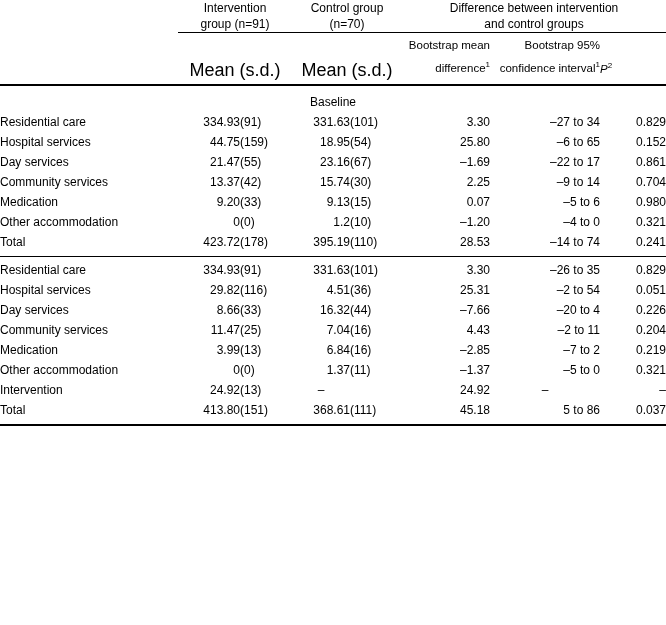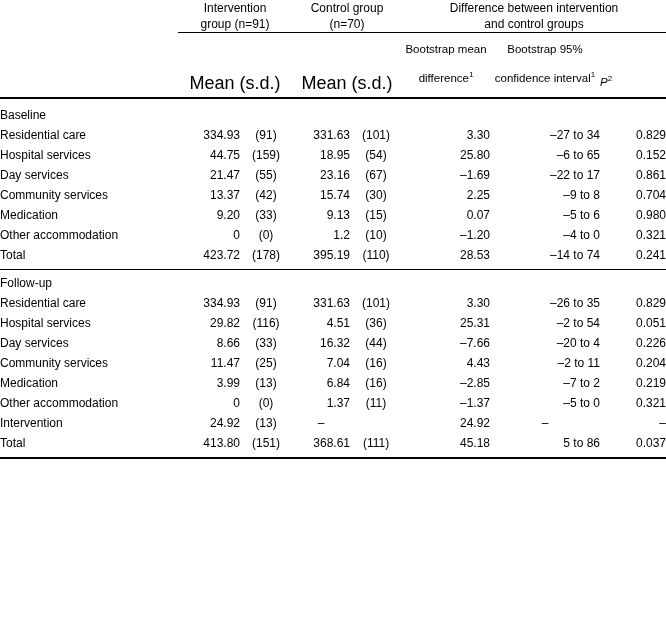--- a/index.html
+++ b/index.html
@@ -51,24 +51,24 @@
     padding-bottom: 2px;
   }
   .hdr-sub {
     text-align: center;
     font-weight: bold;
     font-size: 18px;
     line-height: 16px;
     padding: 4px 0 4px 0;
   }
   .hdr-sub3 {
-    text-align: center;
+    text-align: right;
     font-weight: bold;
     font-size: 11.5px;
-    line-height: 26px;
+    line-height: 19px;
     padding: 4px 0 4px 0;
     vertical-align: top;
   }
   .hdr-p {
     font-weight: bold;
     font-size: 11.5px;
     line-height: 17px;
     padding: 4px 0 4px 0;
     vertical-align: top;
   }
@@ -77,21 +77,21 @@
   .rule-thin td { border-bottom: 1px solid #000; }
   .rule-heavy td { border-bottom: 2px solid #000; }
 
   .spacer-sm td { height: 6px; }
   .spacer-xs td { height: 3px; }
 
   
   .sec-label {
     font-weight: bold;
     font-size: 12px;
-    text-align: left;
+    text-align: center;
     padding: 3px 0 2px 2px;
   }
   .row td {
     font-size: 12px;
     line-height: 20px;
     height: 20px;
   }
   .lbl {
     text-align: left;
     padding-left: 20px;
@@ -102,21 +102,21 @@
     padding-left: 2px;
     font-weight: bold;
     white-space: nowrap;
   }
   .num {
     text-align: right;
     padding-right: 6px;
     white-space: nowrap;
   }
   .num-sd {
-    text-align: center;
+    text-align: left;
     padding-right: 16px;
     white-space: nowrap;
   }
   .num-b {
     text-align: right;
     padding-right: 22px;
     font-weight: bold;
     white-space: nowrap;
   }
   .num-ci {
@@ -233,21 +233,21 @@
           <td class="num-ci">–22 to 17</td>
           <td class="num-p">0.861</td>
         </tr>
         <tr class="row">
           <td class="lbl">Community services</td>
           <td class="num b">13.37</td>
           <td class="num-sd b">(42)</td>
           <td class="num b">15.74</td>
           <td class="num-sd b">(30)</td>
           <td class="num-b">2.25</td>
-          <td class="num-ci">–9 to 8</td>
+          <td class="num-ci">–9 to 14</td>
           <td class="num-p">0.704</td>
         </tr>
         <tr class="row">
           <td class="lbl">Medication</td>
           <td class="num b">9.20</td>
           <td class="num-sd b">(33)</td>
           <td class="num b">9.13</td>
           <td class="num-sd b">(15)</td>
           <td class="num-b">0.07</td>
           <td class="num-ci">–5 to 6</td>
@@ -273,23 +273,20 @@
           <td class="num-ci">–14 to 74</td>
           <td class="num-p">0.241</td>
         </tr>
         <tr class="rule-thin">
           <td colspan="8" style="height: 4px;"></td>
         </tr>
         <tr class="spacer-xs">
           <td colspan="8"></td>
         </tr>
         <tr class="row">
-          <td class="sec-label" colspan="8">Follow-up</td>
-        </tr>
-        <tr class="row">
           <td class="lbl">Residential care</td>
           <td class="num b">334.93</td>
           <td class="num-sd b">(91)</td>
           <td class="num b">331.63</td>
           <td class="num-sd b">(101)</td>
           <td class="num-b">3.30</td>
           <td class="num-ci">–26 to 35</td>
           <td class="num-p">0.829</td>
         </tr>
         <tr class="row">

